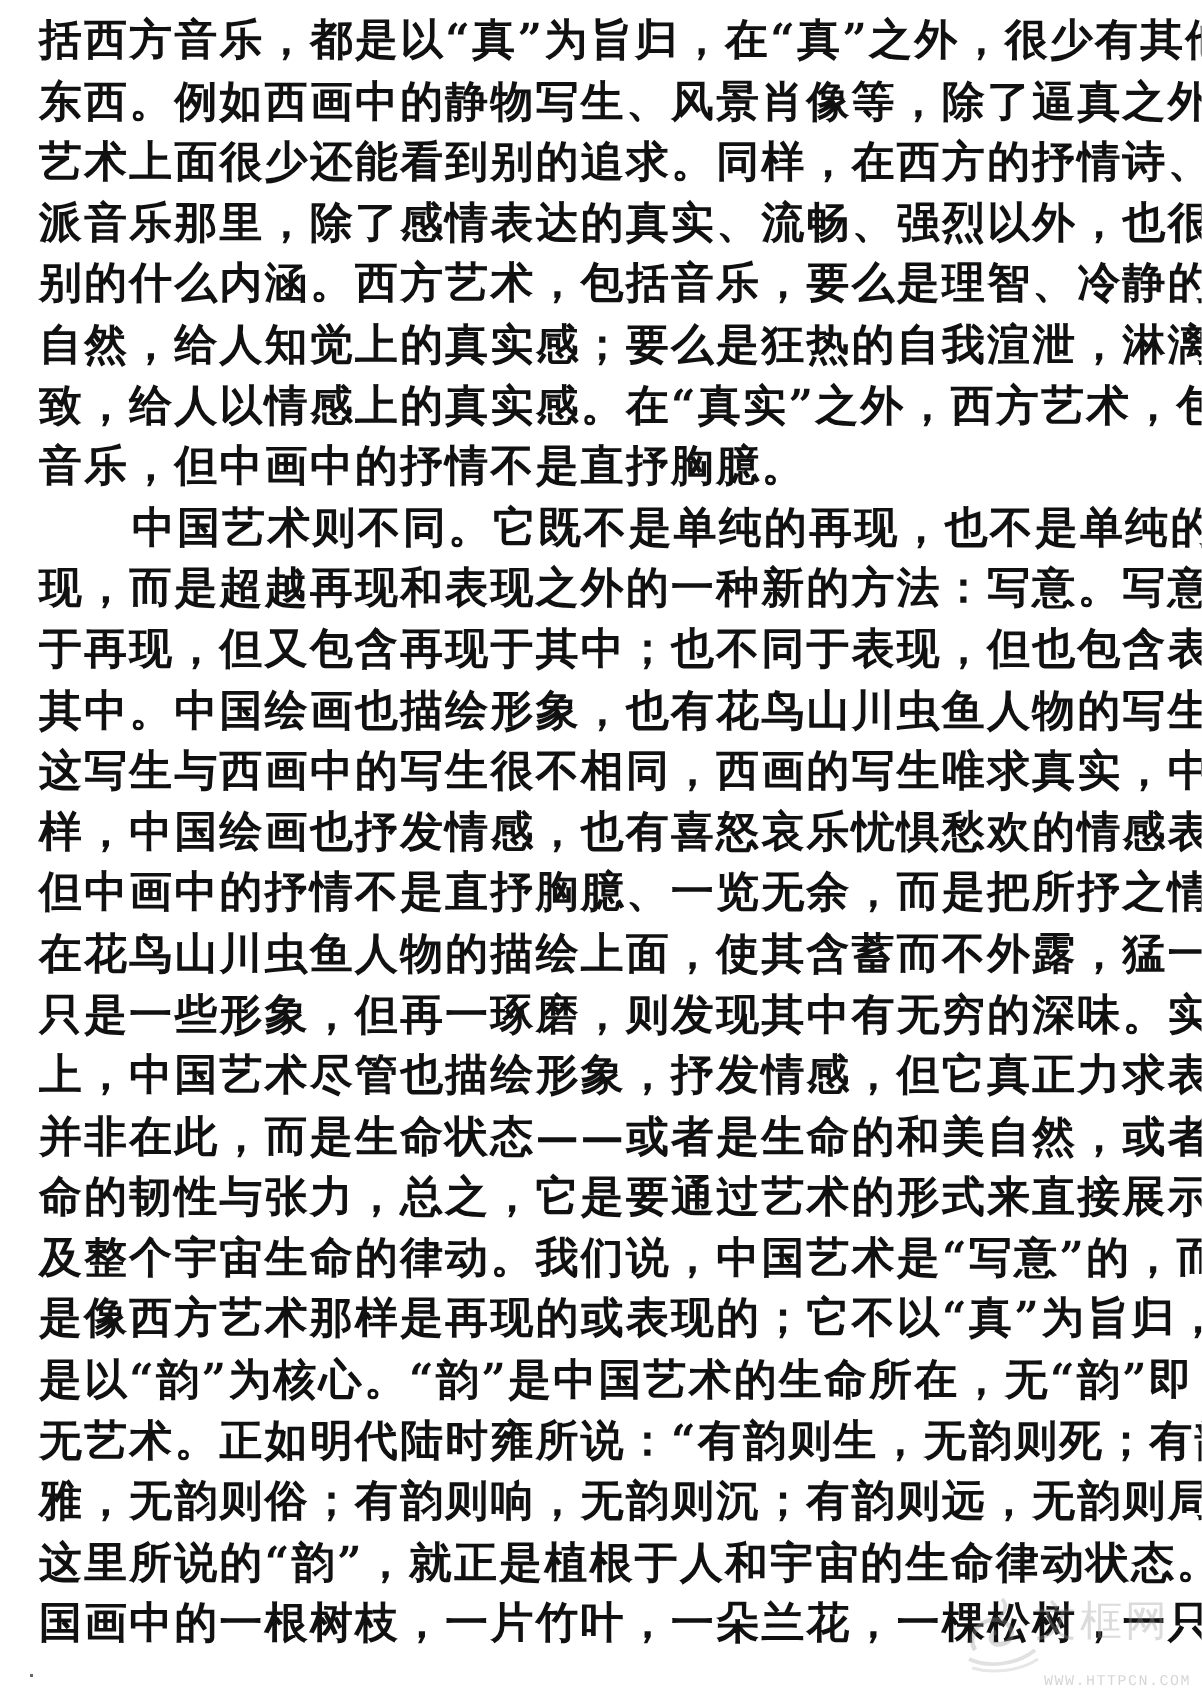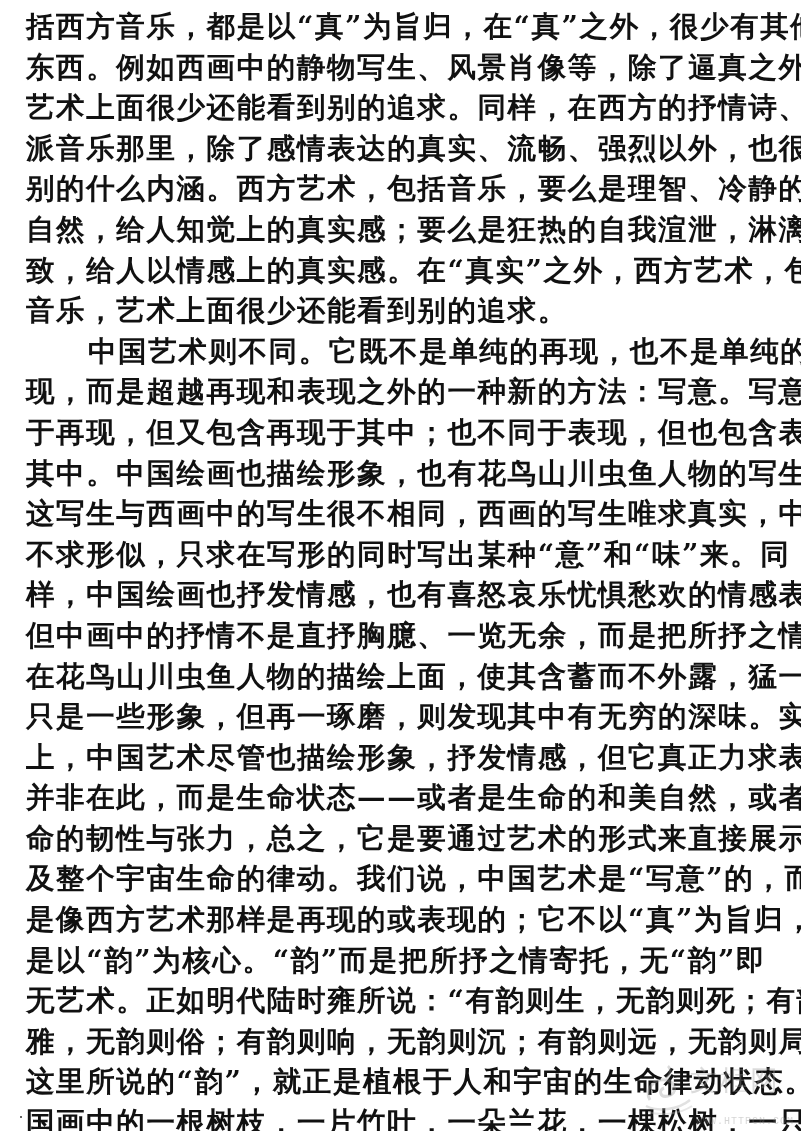--- a/index.html
+++ b/index.html
@@ -84,37 +84,36 @@
 <body>
 
 <div class="page">
   <div class="line">括西方音乐，都是以“真”为旨归，在“真”之外，很少有其他</div>
   <div class="line">东西。例如西画中的静物写生、风景肖像等，除了逼真之外，在</div>
   <div class="line">艺术上面很少还能看到别的追求。同样，在西方的抒情诗、浪漫</div>
   <div class="line">派音乐那里，除了感情表达的真实、流畅、强烈以外，也很少有</div>
   <div class="line">别的什么内涵。西方艺术，包括音乐，要么是理智、冷静的摹仿</div>
   <div class="line">自然，给人知觉上的真实感；要么是狂热的自我渲泄，淋漓尽</div>
   <div class="line">致，给人以情感上的真实感。在“真实”之外，西方艺术，包括</div>
-  <div class="line last">音乐，艺术上面很少还能看到别的追求。</div>
+  <div class="line last">音乐，但中画中的抒情不是直抒胸臆。</div>
   <div class="line indent">中国艺术则不同。它既不是单纯的再现，也不是单纯的表</div>
   <div class="line">现，而是超越再现和表现之外的一种新的方法：写意。写意不同</div>
   <div class="line">于再现，但又包含再现于其中；也不同于表现，但也包含表现于</div>
   <div class="line">其中。中国绘画也描绘形象，也有花鸟山川虫鱼人物的写生，但</div>
   <div class="line">这写生与西画中的写生很不相同，西画的写生唯求真实，中画则</div>
-  <div class="line">不求形似，只求在写形的同时写出某种“意”和“味”来。同</div>
   <div class="line">样，中国绘画也抒发情感，也有喜怒哀乐忧惧愁欢的情感表现，</div>
   <div class="line">但中画中的抒情不是直抒胸臆、一览无余，而是把所抒之情寄托</div>
   <div class="line">在花鸟山川虫鱼人物的描绘上面，使其含蓄而不外露，猛一看，</div>
   <div class="line">只是一些形象，但再一琢磨，则发现其中有无穷的深味。实际</div>
   <div class="line">上，中国艺术尽管也描绘形象，抒发情感，但它真正力求表现的</div>
   <div class="line">并非在此，而是生命状态——或者是生命的和美自然，或者是生</div>
   <div class="line">命的韧性与张力，总之，它是要通过艺术的形式来直接展示人以</div>
   <div class="line">及整个宇宙生命的律动。我们说，中国艺术是“写意”的，而不</div>
   <div class="line">是像西方艺术那样是再现的或表现的；它不以“真”为旨归，而</div>
-  <div class="line">是以“韵”为核心。“韵”而是把所抒之情寄托，无“韵”即</div>
+  <div class="line">是以“韵”为核心。“韵”是中国艺术的生命所在，无“韵”即</div>
   <div class="line">无艺术。正如明代陆时雍所说：“有韵则生，无韵则死；有韵则</div>
   <div class="line">雅，无韵则俗；有韵则响，无韵则沉；有韵则远，无韵则局。”</div>
   <div class="line">这里所说的“韵”，就正是植根于人和宇宙的生命律动状态。中</div>
   <div class="line">国画中的一根树枝，一片竹叶，一朵兰花，一棵松树，一只小</div>
 </div>
 
 <div class="watermark">
   <svg class="wm-logo" viewBox="0 0 56 56">
     <path d="M10 40 C4 30, 14 18, 26 20 C36 22, 38 34, 28 36 C20 38, 18 30, 24 28" fill="none" stroke="#999" stroke-width="3"></path>
     <path d="M6 46 C18 52, 38 50, 50 40" fill="none" stroke="#aaa" stroke-width="2.5"></path>

